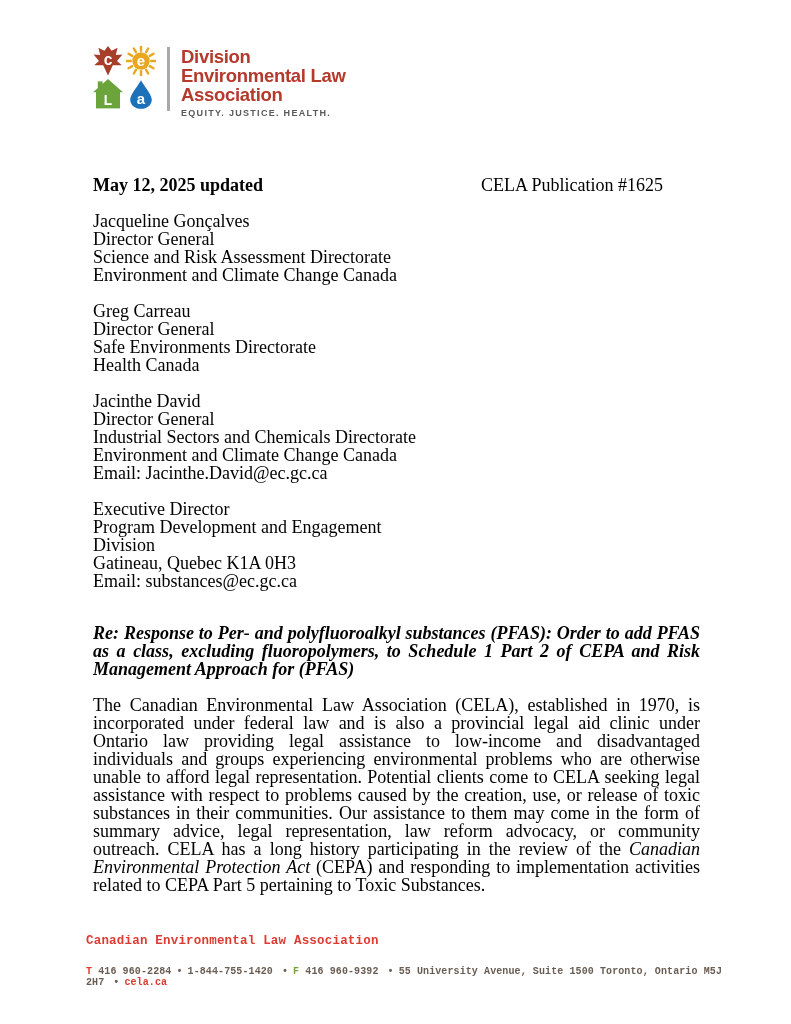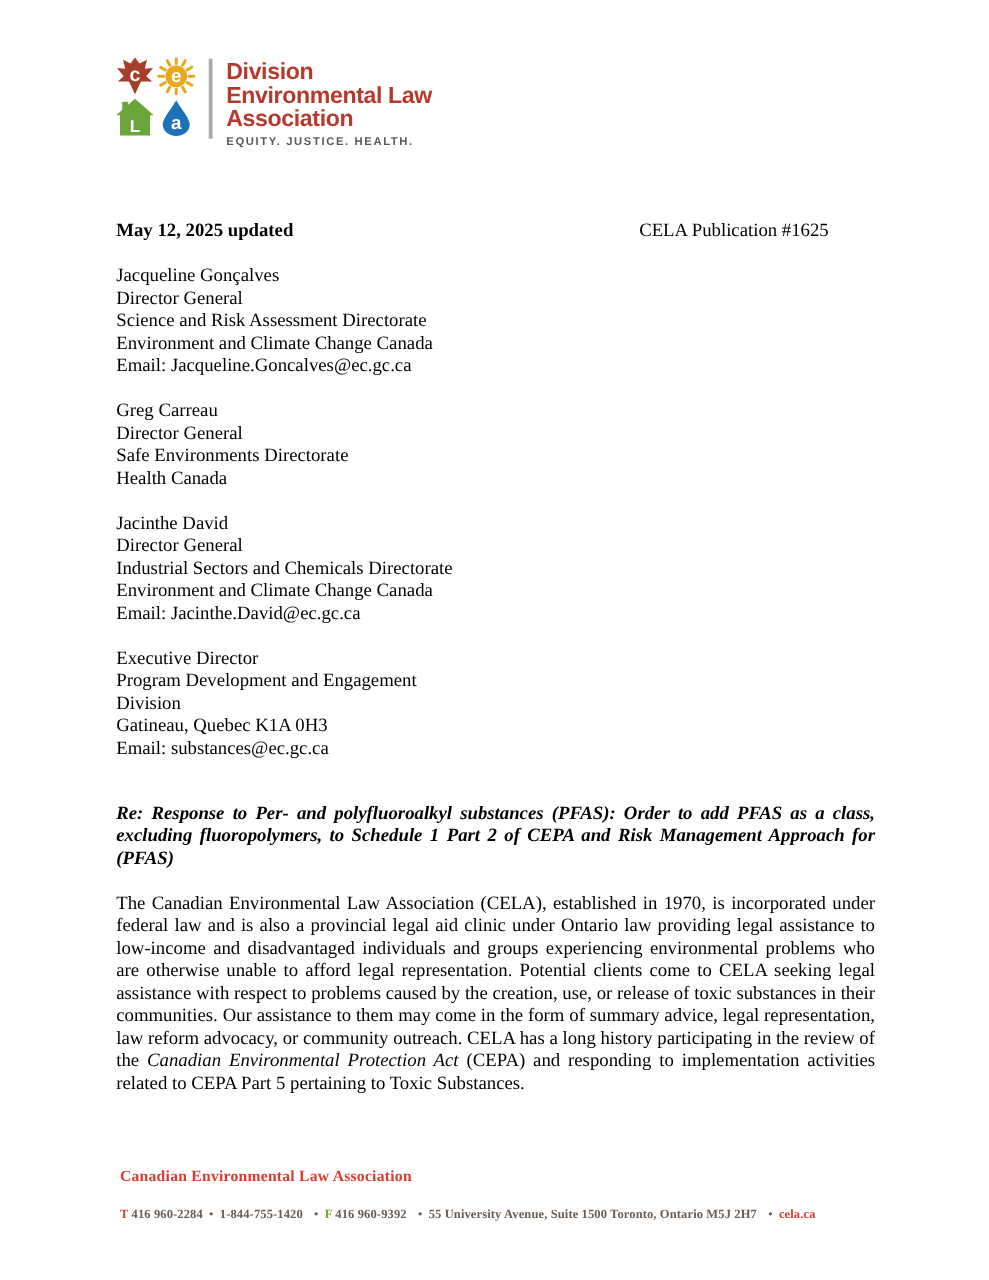--- a/index.html
+++ b/index.html
@@ -41,21 +41,21 @@
     font-weight: bold; letter-spacing: -0.3px;
     color: #b5392c;
   }
   .logo-tagline {
     margin-top: 4px;
     font-size: 9px; font-weight: bold;
     letter-spacing: 1.3px;
     color: #58595b;
   }
   
-  .letter { font-size: 15px; line-height: 18px; }
+  .letter { font-size: 18px; line-height: 18px; }
   .date-row {
     margin-top: 58px;
     display: flex;
     justify-content: space-between;
   }
   .date { font-weight: bold; }
   .publication { margin-right: 37px; }
   .recipient { margin-top: 18px; }
   .subject {
     margin-top: 34px;
@@ -64,23 +64,23 @@
     text-align: justify;
   }
   .body-para {
     margin-top: 18px;
     text-align: justify;
   }
   .italic { font-style: italic; }
   
   .footer {
     position: absolute;
-    left: 96px; top: 934px;
+    left: 86px; top: 934px;
     width: 640px;
-    font-family: Liberation Serif, serif;
+    font-family: Liberation Mono, monospace;
   }
   .footer-org {
     color: #dd3a30;
     font-weight: bold;
     font-size: 12.5px;
     line-height: 15px;
     letter-spacing: 0.2px;
   }
   .footer-contact {
     margin-top: 17px;
@@ -150,21 +150,20 @@
     <div class="date-row">
       <span class="date">May 12, 2025 updated</span>
       <span class="publication">CELA Publication #1625</span>
     </div>
 
     <div class="recipient">
       <div>Jacqueline Gonçalves</div>
       <div>Director General</div>
       <div>Science and Risk Assessment Directorate</div>
       <div>Environment and Climate Change Canada</div>
-      <div>Email: Jacqueline.Goncalves@ec.gc.ca</div>
     </div>
 
     <div class="recipient">
       <div>Greg Carreau</div>
       <div>Director General</div>
       <div>Safe Environments Directorate</div>
       <div>Health Canada</div>
     </div>
 
     <div class="recipient">

